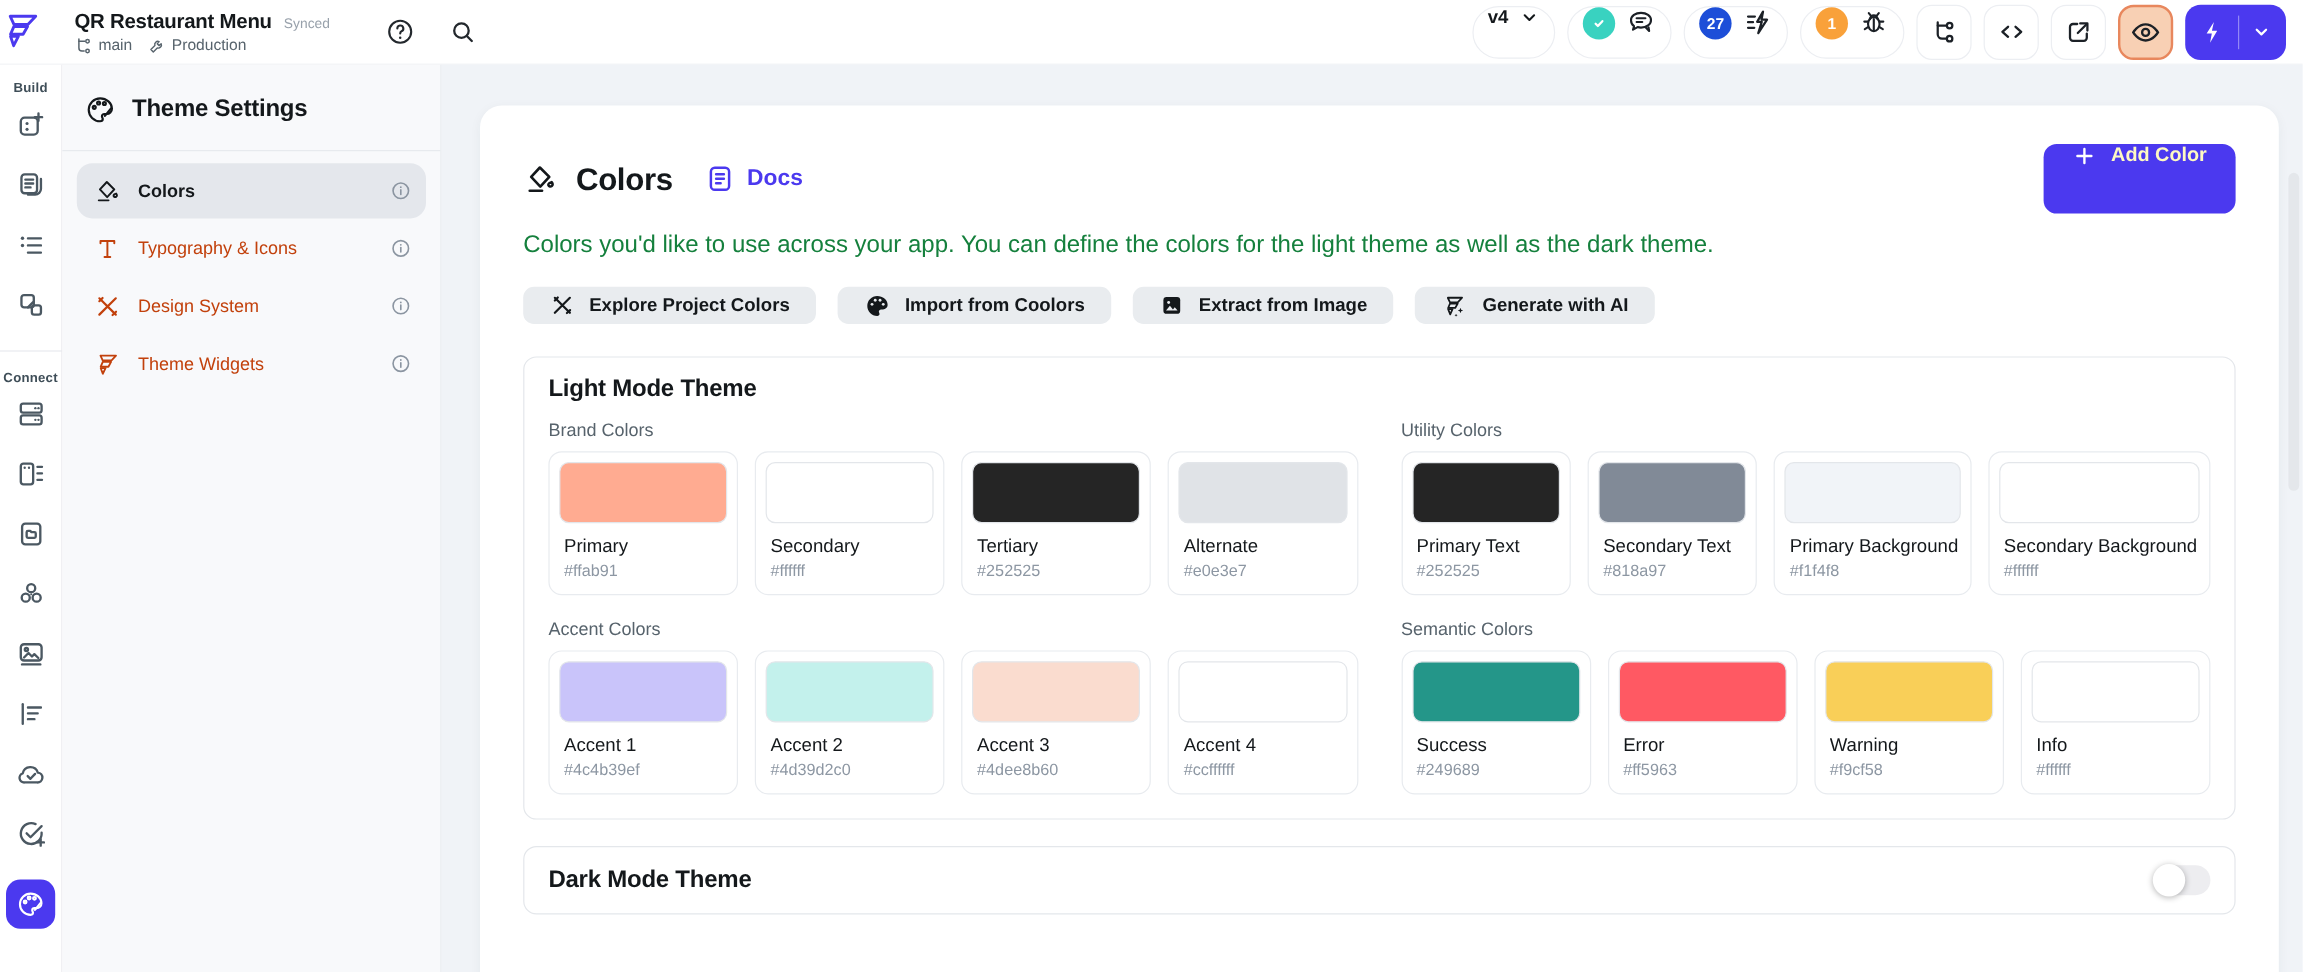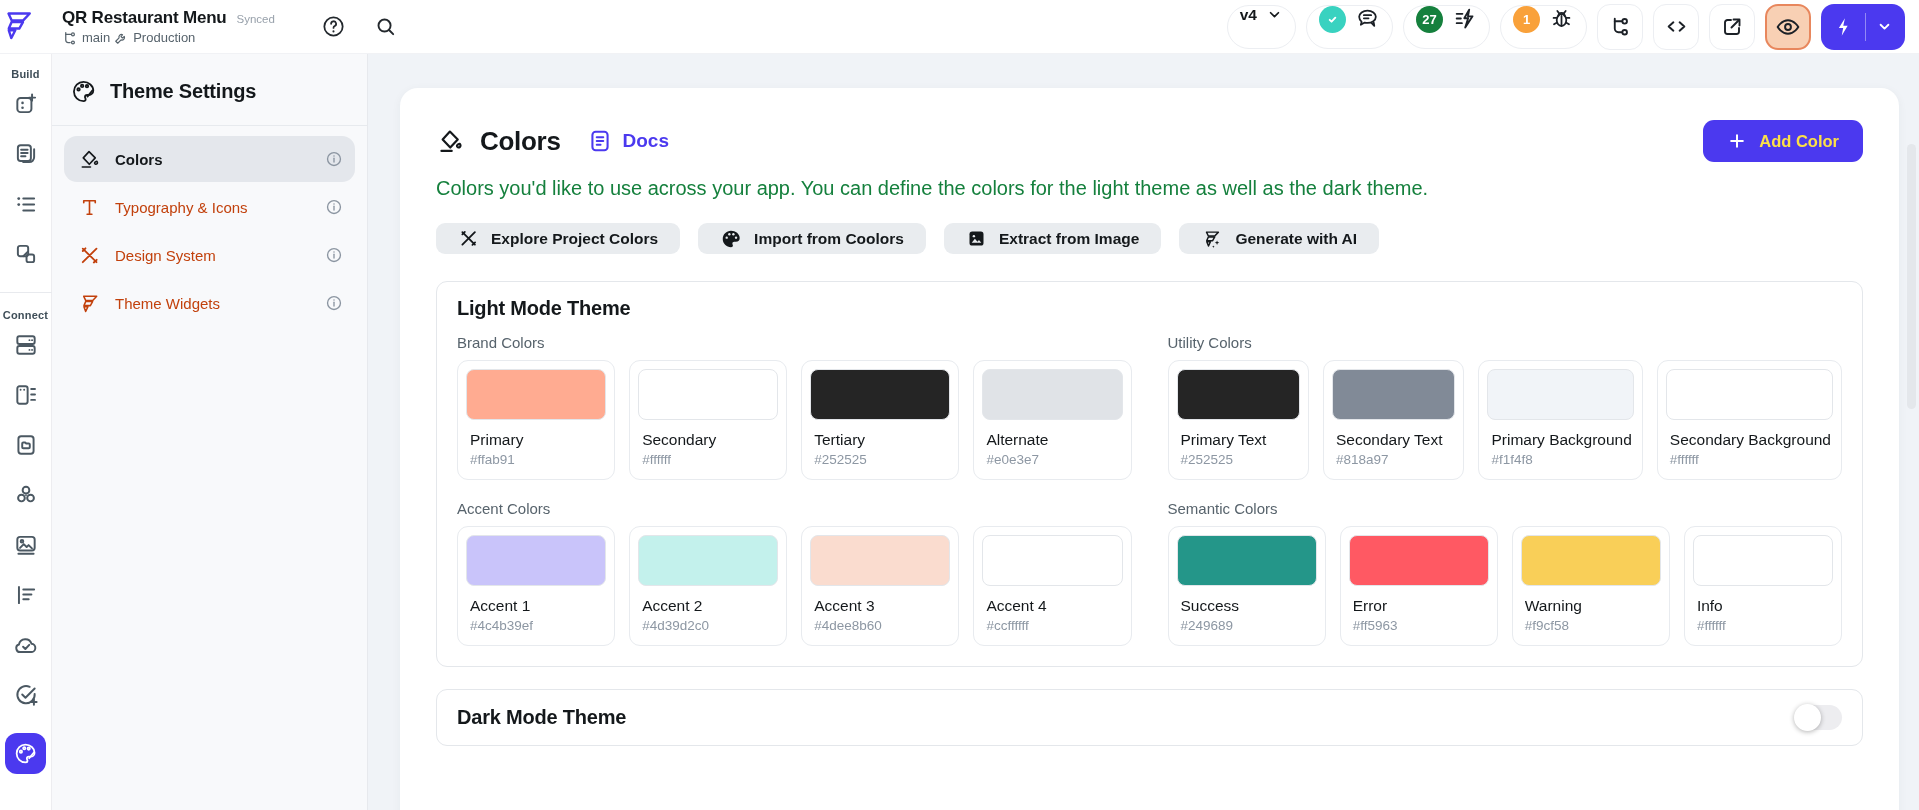--- a/index.html
+++ b/index.html
@@ -7,21 +7,21 @@
     font-family:"Liberation Sans","DejaVu Sans",sans-serif; color:#14181b; }
 
   
   .topbar { height:54px; display:flex; align-items:center; padding:0 14px 0 0;
     background:#fff; border-bottom:1px solid #f1f2f5; }
   .logo { width:34px; height:38px; flex:0 0 auto; margin-right:28px; }
   .proj { display:flex; flex-direction:column; justify-content:center; gap:2px; }
   .proj-top { display:flex; align-items:baseline; gap:10px; }
   .proj-title { font-size:17px; font-weight:700; letter-spacing:-.2px; }
   .sync { font-size:11.5px; color:#98a1ab; }
-  .proj-sub { display:flex; align-items:center; gap:4px; font-size:13px; color:#57636c; }
+  .proj-sub { display:flex; align-items:center; gap:14px; font-size:13px; color:#57636c; }
   .proj-sub .mini { display:flex; align-items:center; gap:5px; }
   .icon-btn { width:30px; height:30px; display:flex; align-items:center; justify-content:center;
     border-radius:8px; cursor:pointer; color:#23282d; }
   .tb-left-icons { display:flex; align-items:center; gap:22px; margin-left:44px; }
   .tb-right { margin-left:auto; display:flex; align-items:center; gap:10px; }
   .pill { height:44px; border:1.5px solid #eceef2; border-radius:22px; background:#fff;
     display:flex; align-items:flex-start; gap:9px; padding:0 12px; cursor:pointer; }
   .pill .ver { font-size:15.5px; font-weight:600; }
   .badge { width:27px; height:27px; border-radius:50%; display:flex; align-items:center;
     justify-content:center; color:#fff; font-size:13px; font-weight:700; }
@@ -60,22 +60,22 @@
   .pitem .info { color:#8b95a1; }
 
   
   .canvas { flex:1; background:#f0f3f7; position:relative; overflow:hidden; }
   .card { position:absolute; left:32px; right:20px; top:34px; bottom:-24px; background:#fff;
     border-radius:18px; box-shadow:0 2px 10px rgba(40,50,60,.05); padding:32px 36px; }
   .card-head { display:flex; align-items:center; }
   .head-title { font-size:26px; font-weight:700; letter-spacing:-.3px; margin-left:15px; }
   .docs { display:flex; align-items:center; gap:10px; margin-left:26px; cursor:pointer; }
   .docs-label { font-size:19px; font-weight:700; }
-  .add-btn { margin-left:auto; height:42px; border:none; border-radius:11px; color:#fde047;
-    display:flex; align-items:center; gap:12px; padding:0 24px; font-size:16.5px;
+  .add-btn { margin-left:auto; height:58px; border:none; border-radius:11px; color:#fef9c3;
+    display:flex; gap:12px; padding:0 24px; font-size:16.5px;
     font-weight:700; font-family:inherit; cursor:pointer; }
   .desc { margin-top:15px; font-size:20px; color:#15803d; }
   .actions { margin-top:23px; display:flex; gap:18px; }
   .act-btn { height:31px; background:#e9ecef; border:none; border-radius:9px; display:flex;
     align-items:center; gap:12px; padding:0 22px; font-size:15.5px; font-weight:700;
     font-family:inherit; color:#14181b; cursor:pointer; }
 
   .theme-panel { margin-top:27px; border:1px solid #e4e7eb; border-radius:11px; padding:15px 20px 20px; }
   .tp-title { font-size:20px; font-weight:700; letter-spacing:-.2px; }
   .groups { margin-top:14px; display:grid; grid-template-columns:1fr 1fr; column-gap:36px; row-gap:20px; }
@@ -159,21 +159,21 @@
             <path d="M7.5 12.5l3 3 6-6.5"></path>
           </svg>
       </span>
       <svg width="25" height="25" viewBox="0 0 24 24" fill="none" stroke="#1c2127" stroke-width="1.7" stroke-linecap="round" stroke-linejoin="round">
           <path d="M12 4.5c4.4 0 8 2.6 8 5.9s-3.6 5.9-8 5.9c-.9 0-1.9-.1-2.7-.4L5.6 18l.8-2.8C4.9 14 4 12.3 4 10.4c0-3.3 3.6-5.9 8-5.9z"></path>
           <path d="M8.5 8.8h7M8.5 11.8h4.5"></path>
           <path d="M16 16.5l2.5 2.5-.5-3"></path>
         </svg>
     </div>
     <div class="pill">
-      <span class="badge" style="background:#15803d">27</span>
+      <span class="badge" style="background:#1d4ed8">27</span>
       <svg width="25" height="25" viewBox="0 0 24 24" fill="none" stroke="#1c2127" stroke-width="1.8" stroke-linecap="round" stroke-linejoin="round">
           <path d="M4.5 7.5H10M4.5 12h4M4.5 16.5h5"></path>
           <path d="M16.5 3.5l-4.7 8.2h3.7l-2.8 9 7-10.8h-4.4z"></path>
         </svg>
     </div>
     <div class="pill">
       <span class="badge" style="background:#f9a13a">1</span>
       <svg width="25" height="25" viewBox="0 0 24 24" fill="none" stroke="#1c2127" stroke-width="1.7" stroke-linecap="round">
           <ellipse cx="12" cy="13.5" rx="4.6" ry="5.7"></ellipse>
           <path d="M9 9.5a3 3 0 0 1 6 0"></path>

